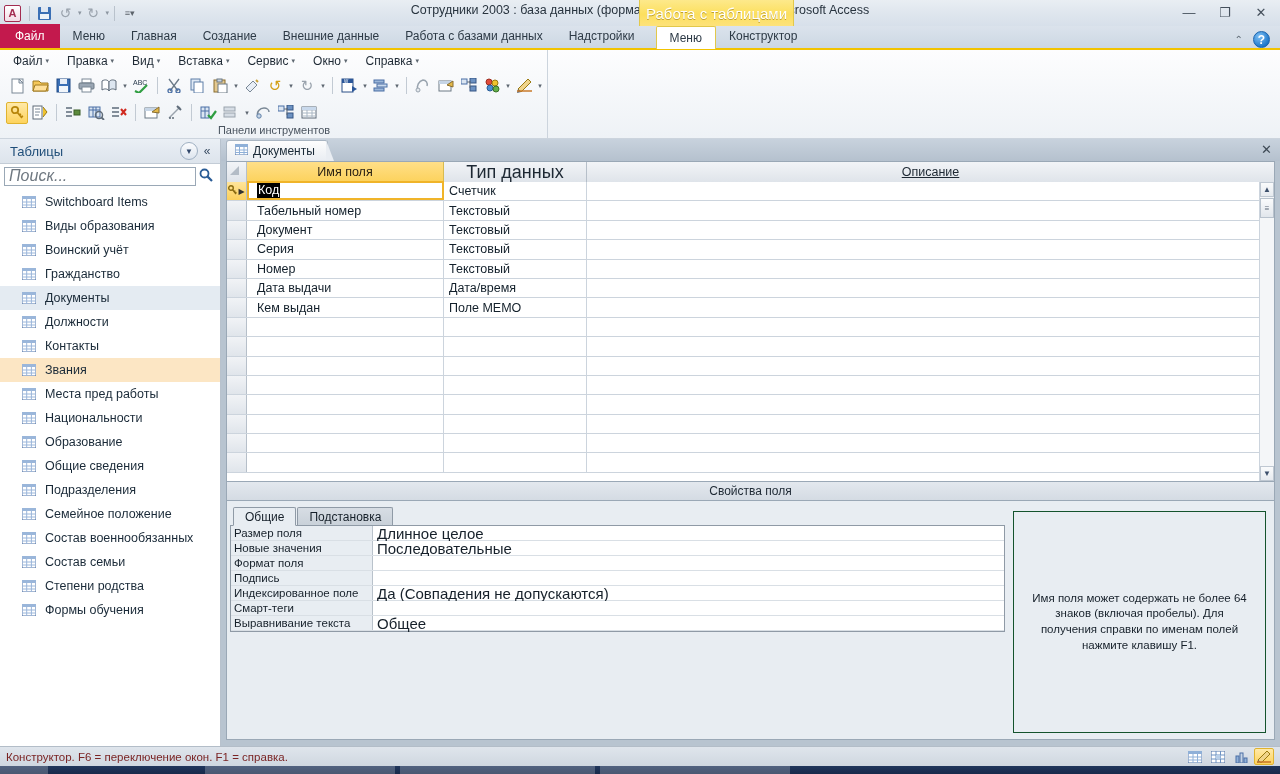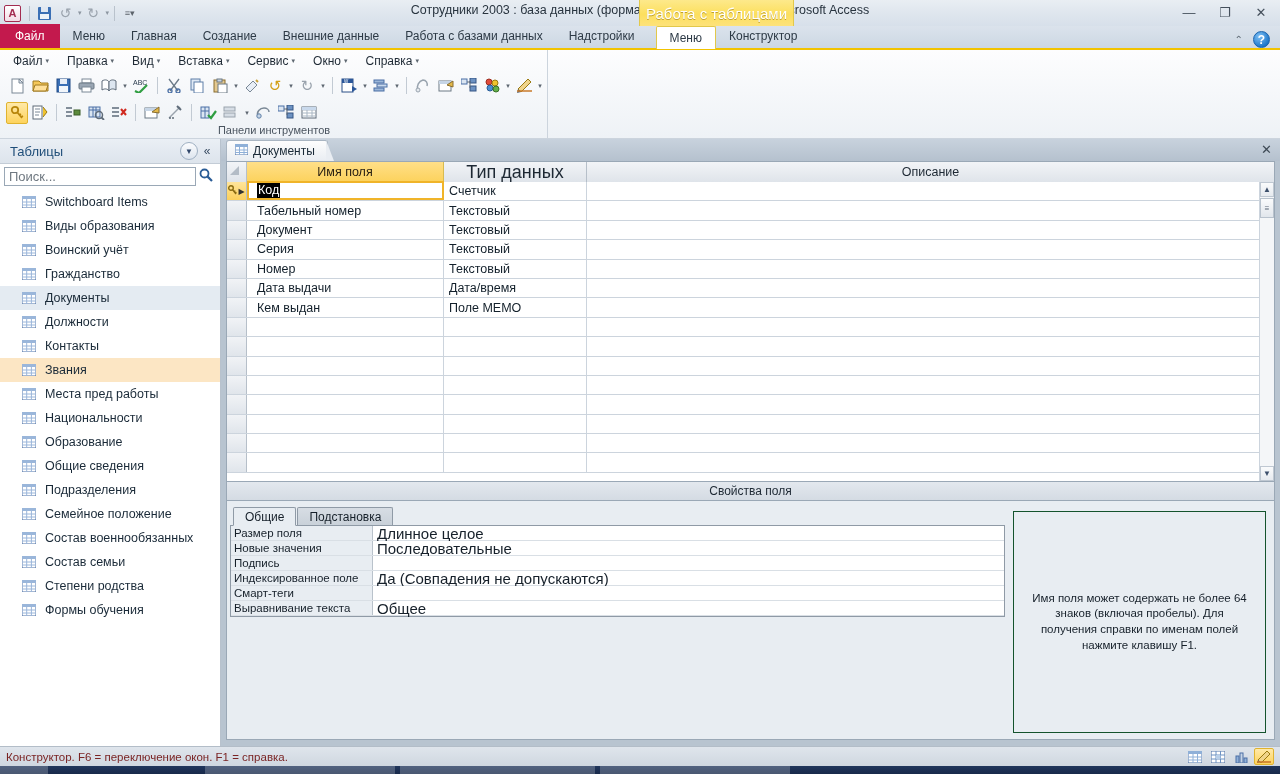--- a/index.html
+++ b/index.html
@@ -122,21 +122,21 @@
     background: linear-gradient(to bottom,#fbfcfe,#dde5ee);
     border:1px solid #9fb0c2; color:#31486b; font-size:8px;
     display:flex; align-items:center; justify-content:center;
   }
   .navcollapse { width:18px; text-align:center; color:#3a4d63; font-size:12px; }
   .searchwrap { height:24px; padding: 2px 4px; display:flex; align-items:center; background:#fff; }
   .searchbox {
     flex:1; height:19px; border:1px solid #9aa8b6; background:#fff;
     display:flex; align-items:center; padding-left:4px;
   }
-  .searchbox span { color:#6f7881; font-size:13px; }
+  .searchbox span { font-style:italic; color:#6f7881; font-size:16px; }
   .searchicon { width:20px; text-align:center; }
   .navlist { padding-top: 2px; }
   .navitem {
     height:24px; display:flex; align-items:center; padding-left:22px; gap:9px;
     font-size:12.5px; color:#1a2a38;
   }
   .navitem.sel-blue { background:#e4ebf2; }
   .navitem.sel-orange { background:#fce6c4; }
   .tblicon { width:14px; height:12px; flex: 0 0 14px; }
 
@@ -166,21 +166,21 @@
     border:1px solid #9aa8b6;
   }
   .ghead { display:flex; height:20px; background: linear-gradient(to bottom,#f2f4f7,#dfe4ea); }
   .gsel { width:20px; border-right:1px solid #b6bfc9; background: linear-gradient(to bottom,#f2f4f7,#dfe4ea); position:relative;}
   .gsel:after{content:'';position:absolute;left:3px;top:4px;width:0;height:0;border-left:9px solid transparent;border-bottom:9px solid #b3bcc6;}
   .gh1 { width:197px; background: linear-gradient(to bottom,#ffdf88,#fcd25c);
          display:flex;align-items:center;justify-content:center; font-size:12.5px; color:#2a2113;
          border-right:1px solid #d8bb50; }
   .gh2 { width:143px; display:flex;align-items:center;justify-content:center; font-size:18px; color:#1d2833;
          border-right:1px solid #b6bfc9; }
-  .gh3 { flex:1; display:flex;align-items:center;justify-content:center; font-size:12.5px; color:#1d2833; }
+  .gh3 { flex:1; display:flex;align-items:center;justify-content:center; font-size:12.5px; color:#1d2833;text-decoration:underline; }
   .grow { display:flex; height:19.4px; border-bottom:1px solid #ccd4dd; }
   .grow .rsel {
     width:20px; border-right:1px solid #b6bfc9; background: linear-gradient(to bottom,#f1f3f6,#e0e5eb);
     display:flex; align-items:center; justify-content:center; position:relative;
   }
   .grow.active .rsel { background: linear-gradient(to bottom,#ffe49a,#fbd05c); }
   .keyico { color:#b8860b; font-size:11px; line-height:1; }
   .rarrow { color:#333; font-size:8px; margin-left:1px; }
   .c1 { width:197px; border-right:1px solid #ccd4dd; padding-left:10px; display:flex; align-items:center;
         font-size:12.5px; color:#13202b; }
@@ -899,20 +899,28 @@
             <div class="prow">
               <div class="pname">
                 <span>Новые значения</span>
               </div>
               <div class="pval">
                 <span>Последовательные</span>
               </div>
             </div>
             <div class="prow">
               <div class="pname">
+                <span>Формат поля</span>
+              </div>
+              <div class="pval">
+                <span></span>
+              </div>
+            </div>
+            <div class="prow">
+              <div class="pname">
                 <span>Подпись</span>
               </div>
               <div class="pval">
                 <span></span>
               </div>
             </div>
             <div class="prow">
               <div class="pname">
                 <span>Индексированное поле</span>
               </div>

